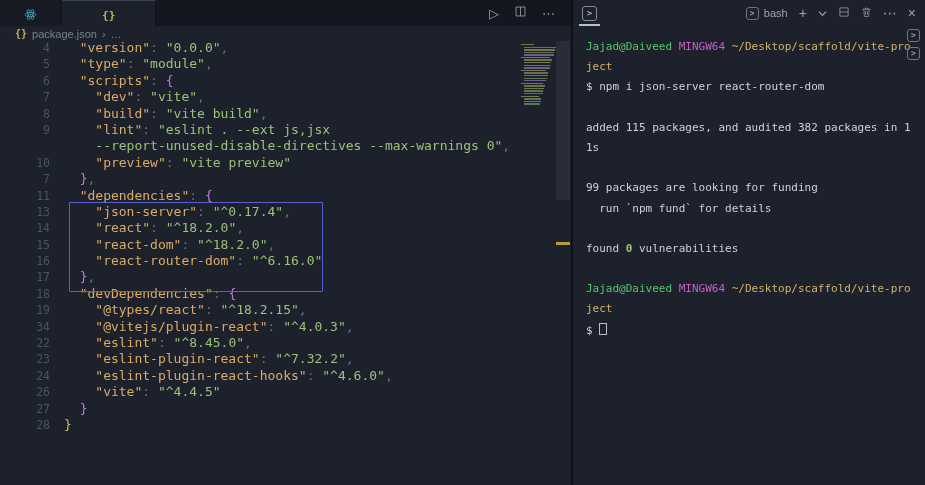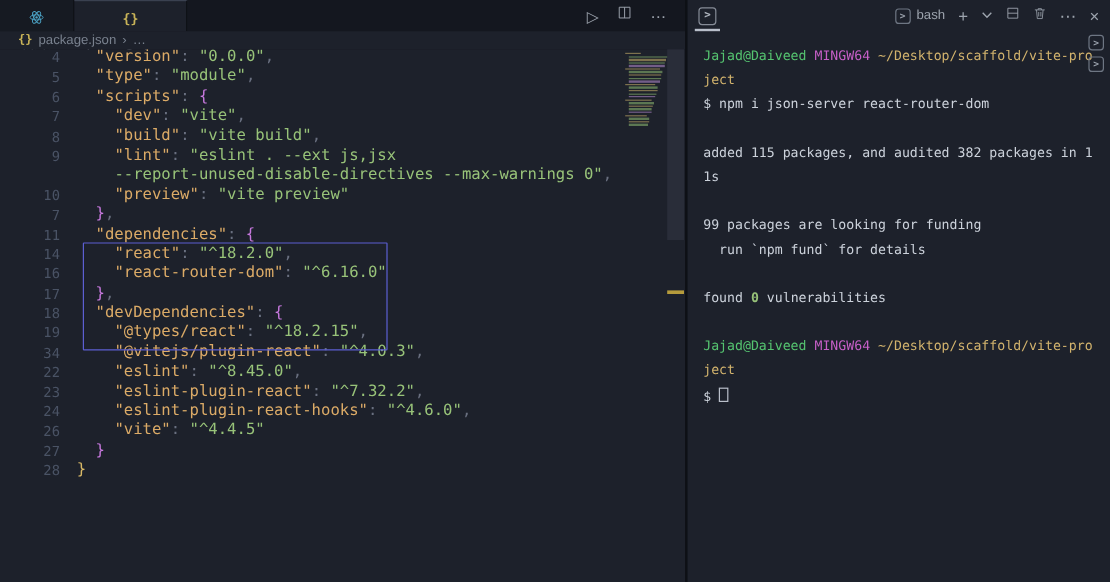--- a/index.html
+++ b/index.html
@@ -116,21 +116,23 @@
         <div class="crow"><span class="ln">4</span><span class="ct"><span class="tk-d">  </span><span class="tk-k">"version"</span><span class="tk-p">: </span><span class="tk-s">"0.0.0"</span><span class="tk-p">,</span></span></div>
         <div class="crow"><span class="ln">5</span><span class="ct"><span class="tk-d">  </span><span class="tk-k">"type"</span><span class="tk-p">: </span><span class="tk-s">"module"</span><span class="tk-p">,</span></span></div>
         <div class="crow"><span class="ln">6</span><span class="ct"><span class="tk-d">  </span><span class="tk-k">"scripts"</span><span class="tk-p">: </span><span class="tk-b2">{</span></span></div>
         <div class="crow"><span class="ln">7</span><span class="ct"><span class="tk-d">    </span><span class="tk-k">"dev"</span><span class="tk-p">: </span><span class="tk-s">"vite"</span><span class="tk-p">,</span></span></div>
         <div class="crow"><span class="ln">8</span><span class="ct"><span class="tk-d">    </span><span class="tk-k">"build"</span><span class="tk-p">: </span><span class="tk-s">"vite build"</span><span class="tk-p">,</span></span></div>
         <div class="crow"><span class="ln">9</span><span class="ct"><span class="tk-d">    </span><span class="tk-k">"lint"</span><span class="tk-p">: </span><span class="tk-s">"eslint . --ext js,jsx</span></span></div>
         <div class="crow"><span class="ln"></span><span class="ct"><span class="tk-d">    </span><span class="tk-s">--report-unused-disable-directives --max-warnings 0"</span><span class="tk-p">,</span></span></div>
         <div class="crow"><span class="ln">10</span><span class="ct"><span class="tk-d">    </span><span class="tk-k">"preview"</span><span class="tk-p">: </span><span class="tk-s">"vite preview"</span></span></div>
         <div class="crow"><span class="ln">7</span><span class="ct"><span class="tk-d">  </span><span class="tk-b2">}</span><span class="tk-p">,</span></span></div>
         <div class="crow"><span class="ln">11</span><span class="ct"><span class="tk-d">  </span><span class="tk-k">"dependencies"</span><span class="tk-p">: </span><span class="tk-b2">{</span></span></div>
+        <div class="crow"><span class="ln">13</span><span class="ct"><span class="tk-d">    </span><span class="tk-k">"json-server"</span><span class="tk-p">: </span><span class="tk-s">"^0.17.4"</span><span class="tk-p">,</span></span></div>
         <div class="crow"><span class="ln">14</span><span class="ct"><span class="tk-d">    </span><span class="tk-k">"react"</span><span class="tk-p">: </span><span class="tk-s">"^18.2.0"</span><span class="tk-p">,</span></span></div>
+        <div class="crow"><span class="ln">15</span><span class="ct"><span class="tk-d">    </span><span class="tk-k">"react-dom"</span><span class="tk-p">: </span><span class="tk-s">"^18.2.0"</span><span class="tk-p">,</span></span></div>
         <div class="crow"><span class="ln">16</span><span class="ct"><span class="tk-d">    </span><span class="tk-k">"react-router-dom"</span><span class="tk-p">: </span><span class="tk-s">"^6.16.0"</span></span></div>
         <div class="crow"><span class="ln">17</span><span class="ct"><span class="tk-d">  </span><span class="tk-b2">}</span><span class="tk-p">,</span></span></div>
         <div class="crow"><span class="ln">18</span><span class="ct"><span class="tk-d">  </span><span class="tk-k">"devDependencies"</span><span class="tk-p">: </span><span class="tk-b2">{</span></span></div>
         <div class="crow"><span class="ln">19</span><span class="ct"><span class="tk-d">    </span><span class="tk-k">"@types/react"</span><span class="tk-p">: </span><span class="tk-s">"^18.2.15"</span><span class="tk-p">,</span></span></div>
         <div class="crow"><span class="ln">34</span><span class="ct"><span class="tk-d">    </span><span class="tk-k">"@vitejs/plugin-react"</span><span class="tk-p">: </span><span class="tk-s">"^4.0.3"</span><span class="tk-p">,</span></span></div>
         <div class="crow"><span class="ln">22</span><span class="ct"><span class="tk-d">    </span><span class="tk-k">"eslint"</span><span class="tk-p">: </span><span class="tk-s">"^8.45.0"</span><span class="tk-p">,</span></span></div>
         <div class="crow"><span class="ln">23</span><span class="ct"><span class="tk-d">    </span><span class="tk-k">"eslint-plugin-react"</span><span class="tk-p">: </span><span class="tk-s">"^7.32.2"</span><span class="tk-p">,</span></span></div>
         <div class="crow"><span class="ln">24</span><span class="ct"><span class="tk-d">    </span><span class="tk-k">"eslint-plugin-react-hooks"</span><span class="tk-p">: </span><span class="tk-s">"^4.6.0"</span><span class="tk-p">,</span></span></div>
         <div class="crow"><span class="ln">26</span><span class="ct"><span class="tk-d">    </span><span class="tk-k">"vite"</span><span class="tk-p">: </span><span class="tk-s">"^4.4.5"</span></span></div>
         <div class="crow"><span class="ln">27</span><span class="ct"><span class="tk-d">  </span><span class="tk-b2">}</span></span></div>

